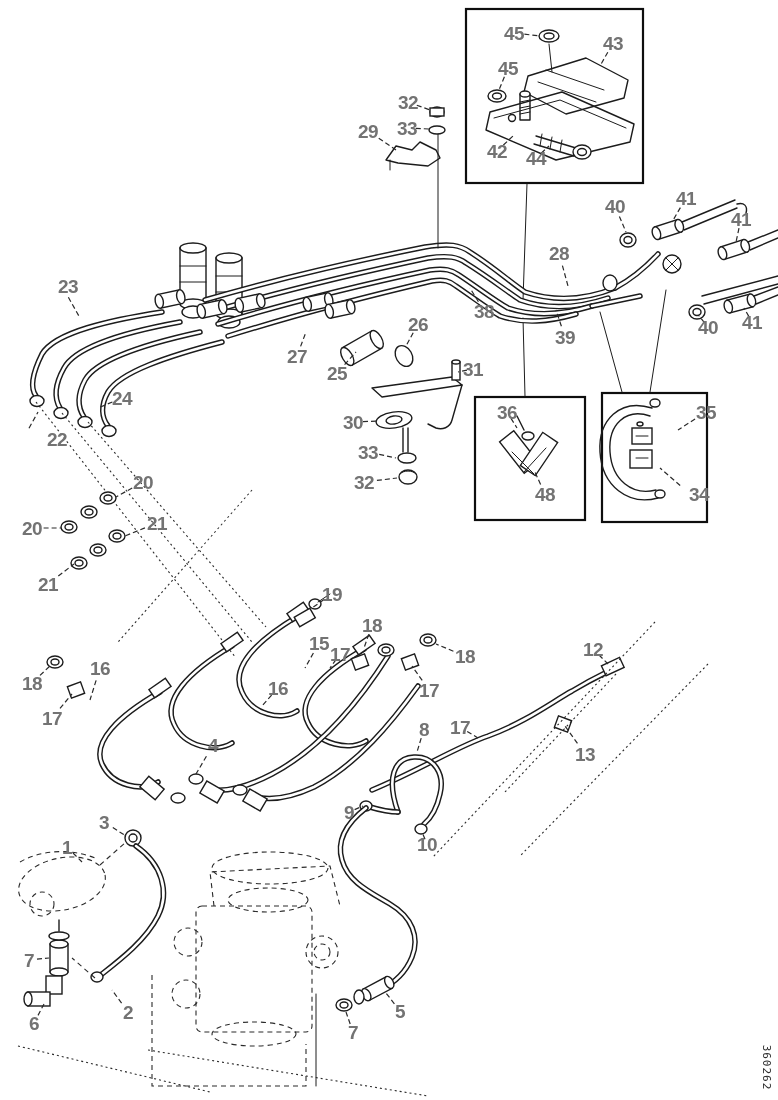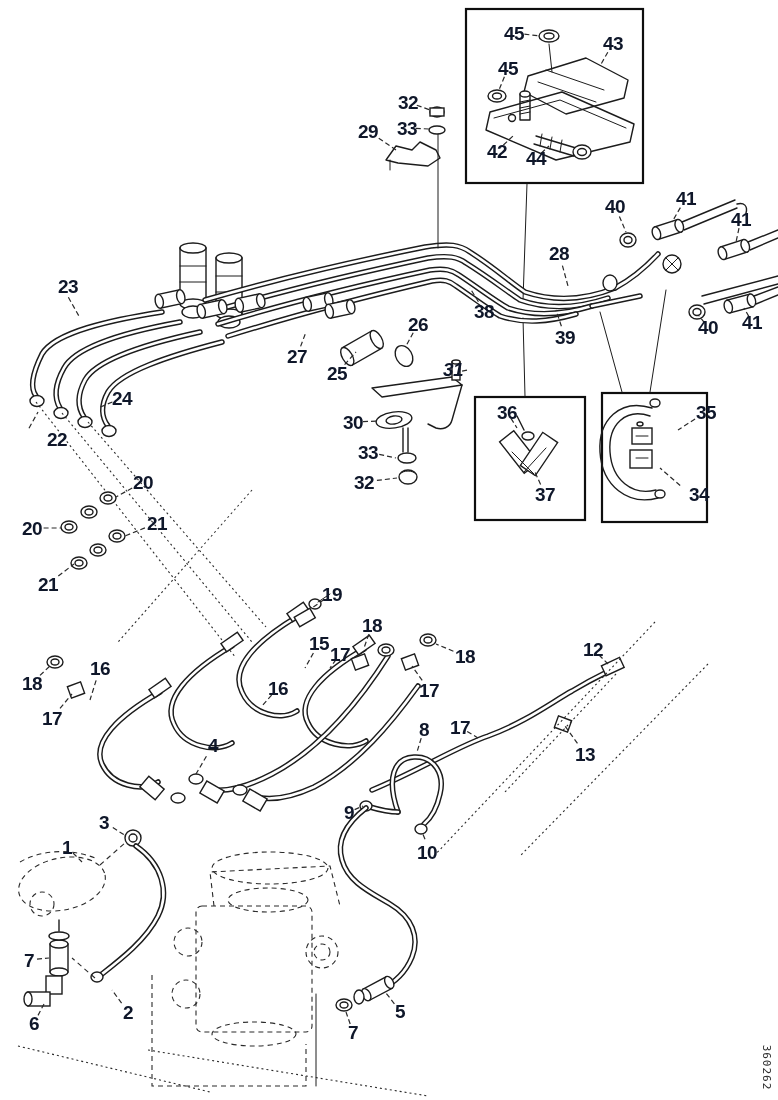--- a/index.html
+++ b/index.html
@@ -10,21 +10,21 @@
   .ink{stroke:#1c1c1c;fill:none;stroke-width:1.4;stroke-linecap:round;stroke-linejoin:round}
   .thin{stroke:#1c1c1c;fill:none;stroke-width:1;stroke-linecap:round}
   .tube{stroke:#1c1c1c;fill:none;stroke-width:5.5;stroke-linecap:round;stroke-linejoin:round}
   .core{stroke:#ffffff;fill:none;stroke-width:2.6;stroke-linecap:round;stroke-linejoin:round}
   .dash{stroke:#2a2a2a;fill:none;stroke-width:1.1;stroke-dasharray:5 4}
   .dot{stroke:#2a2a2a;fill:none;stroke-width:1.1;stroke-dasharray:2 3}
   .fitw{fill:#ffffff;stroke:#1c1c1c;stroke-width:1.4}
   .box{fill:none;stroke:#0e0e0e;stroke-width:2.2}
   
   .callout{position:absolute;transform:translate(-50%,-50%);font-weight:bold;font-size:19px;
-           color:#0f172a;line-height:1;letter-spacing:-0.5px;white-space:nowrap}
+           color:#737373;line-height:1;letter-spacing:-0.5px;white-space:nowrap}
   .leaderline{stroke:#2a2a2a;stroke-width:1.2;stroke-dasharray:5 3}
   .partno{position:absolute;right:-21px;bottom:26px;width:66px;text-align:center;
           transform:rotate(90deg);font-size:11px;color:#2f2f2f;
           font-family:"DejaVu Sans Mono",monospace;letter-spacing:1px}
 </style>
 </head>
 <body>
 
 <div class="canvas">
 
@@ -458,28 +458,28 @@
       <div class="callout" style="left: 741px; top: 219px;">41</div>
       <div class="callout" style="left: 559px; top: 253px;">28</div>
       <div class="callout" style="left: 62px; top: 286px; margin-left: 6px;">23</div>
       <div class="callout" style="left: 484px; top: 311px;">38</div>
       <div class="callout" style="left: 565px; top: 337px; text-align: center;">39</div>
       <div class="callout" style="left: 708px; top: 327px;">40</div>
       <div class="callout" style="left: 752px; top: 322px;">41</div>
       <div class="callout" style="left: 297px; top: 356px;">27</div>
       <div class="callout" style="left: 418px; top: 324px;">26</div>
       <div class="callout" style="left: 337px; top: 373px;">25</div>
-      <div class="callout" style="left: 453px; top: 369px; font-style: italic;">31</div>
+      <div class="callout" style="left: 473px; top: 369px;">31</div>
       <div class="callout" style="left: 122px; top: 398px;">24</div>
       <div class="callout" style="left: 353px; top: 422px;">30</div>
       <div class="callout" style="left: 23px; top: 439px; margin-left: 34px;">22</div>
       <div class="callout" style="left: 368px; top: 452px;">33</div>
       <div class="callout" style="left: 364px; top: 482px;">32</div>
       <div class="callout" style="left: 507px; top: 412px;">36</div>
-      <div class="callout" style="left: 545px; top: 494px;">37</div>
+      <div class="callout" style="left: 545px; top: 494px;">48</div>
       <div class="callout" style="left: 706px; top: 412px;">35</div>
       <div class="callout" style="left: 690px; top: 494px; margin-left: 9px;">34</div>
       <div class="callout" style="left: 143px; top: 482px;">20</div>
       <div class="callout" style="left: 157px; top: 523px;">21</div>
       <div class="callout" style="left: 32px; top: 528px;">20</div>
       <div class="callout" style="left: 48px; top: 584px;">21</div>
       <div class="callout" style="left: 332px; top: 594px;">19</div>
       <div class="callout" style="left: 372px; top: 625px;">18</div>
       <div class="callout" style="left: 319px; top: 643px;">15</div>
       <div class="callout" style="left: 340px; top: 654px;">17</div>
@@ -489,21 +489,21 @@
       <div class="callout" style="left: 32px; top: 683px;">18</div>
       <div class="callout" style="left: 100px; top: 668px;">16</div>
       <div class="callout" style="left: 278px; top: 688px;">16</div>
       <div class="callout" style="left: 52px; top: 718px;">17</div>
       <div class="callout" style="left: 460px; top: 727px;">17</div>
       <div class="callout" style="left: 424px; top: 729px;">8</div>
       <div class="callout" style="left: 213px; top: 745px;">4</div>
       <div class="callout" style="left: 585px; top: 754px;">13</div>
       <div class="callout" style="left: 349px; top: 812px;">9</div>
       <div class="callout" style="left: 104px; top: 822px;">3</div>
-      <div class="callout" style="left: 427px; top: 844px; margin-top: 8px;">10</div>
+      <div class="callout" style="left: 427px; top: 844px;">10</div>
       <div class="callout" style="left: 67px; top: 847px;">1</div>
       <div class="callout" style="left: 29px; top: 960px;">7</div>
       <div class="callout" style="left: 128px; top: 1012px;">2</div>
       <div class="callout" style="left: 34px; top: 1023px;">6</div>
       <div class="callout" style="left: 400px; top: 1011px;">5</div>
       <div class="callout" style="left: 353px; top: 1032px;">7</div>
     </div>
 
   <div class="partno">360262</div>
 </div>

